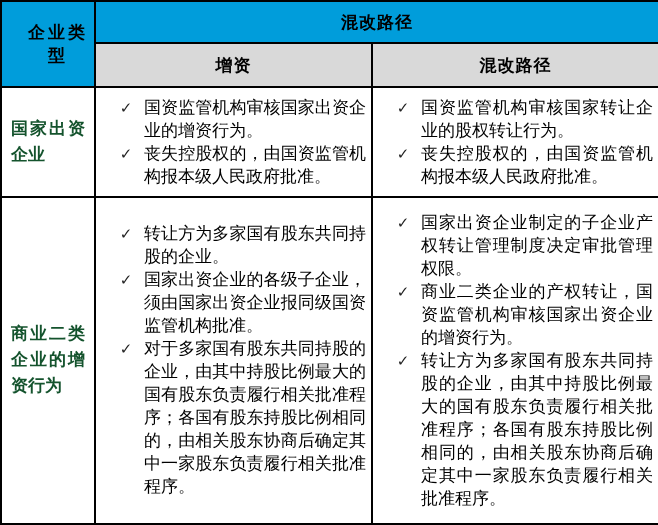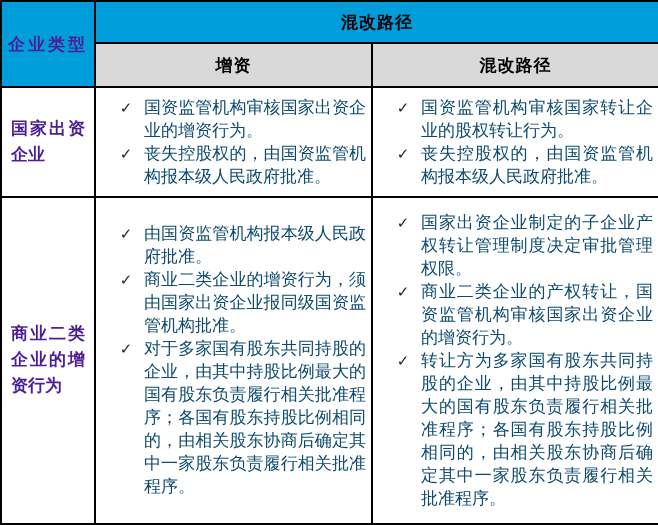--- a/index.html
+++ b/index.html
@@ -42,22 +42,22 @@
   tr.data-row-1 { height: 109px; }
   tr.data-row-2 { height: 326px; }
 
   th.corner-cell {
     background: var(--header-blue);
     font-size: 17px;
     font-weight: bold;
     text-align: center;
     letter-spacing: 3px;
     vertical-align: middle;
-    padding: 0 2px 0 2px;
-    color: #4c1d95;
+    padding: 0 2px 0 22px;
+    color: #000000;
     margin-top: 8px;
   }
   th.group-cell {
     background: var(--header-blue);
     font-size: 17px;
     font-weight: bold;
     text-align: center;
     vertical-align: middle;
     letter-spacing: 1px;
     color: #000;
@@ -72,21 +72,21 @@
     letter-spacing: 1px;
     color: #000;
   }
   td.type-cell {
     font-size: 17px;
     font-weight: bold;
     line-height: 26px;
     text-align: justify;
     vertical-align: middle;
     padding: 0 9px;
-    color: #4c1d95;
+    color: #14532d;
   }
   td.content-cell {
     vertical-align: middle;
     font-size: 17px;
     line-height: 23px;
     padding: 3px 5px 3px 0;
   }
   .bullet {
     display: flex;
     align-items: flex-start;
@@ -95,21 +95,21 @@
   .check {
     flex: 0 0 36px;
     text-align: center;
     font-size: 15px;
     line-height: 23px;
     color: #222;
   }
   .bullet-text {
     flex: 1;
     text-align: justify;
-    color: #0c4a6e;
+    color: #000000;
   }
 </style>
 </head>
 <body>
 
 <div class="page">
   <table class="mix-table">
     <colgroup>
       <col class="c-type">
       <col class="c-zengzi">
@@ -145,25 +145,25 @@
               <span class="check">✓</span>
               <div class="bullet-text">丧失控股权的，由国资监管机构报本级人民政府批准。</div>
             </div>
           </td>
       </tr>
       <tr class="data-row-2">
         <td class="type-cell">商业二类企业的增资行为</td>
         <td class="content-cell">
             <div class="bullet">
               <span class="check">✓</span>
-              <div class="bullet-text">由国资监管机构报本级人民政府批准。</div>
+              <div class="bullet-text">转让方为多家国有股东共同持股的企业。</div>
             </div>
             <div class="bullet">
               <span class="check">✓</span>
-              <div class="bullet-text">商业二类企业的增资行为，须由国家出资企业报同级国资监管机构批准。</div>
+              <div class="bullet-text">国家出资企业的各级子企业，须由国家出资企业报同级国资监管机构批准。</div>
             </div>
             <div class="bullet">
               <span class="check">✓</span>
               <div class="bullet-text">对于多家国有股东共同持股的企业，由其中持股比例最大的国有股东负责履行相关批准程序；各国有股东持股比例相同的，由相关股东协商后确定其中一家股东负责履行相关批准程序。</div>
             </div>
           </td>
         <td class="content-cell">
             <div class="bullet">
               <span class="check">✓</span>
               <div class="bullet-text">国家出资企业制定的子企业产权转让管理制度决定审批管理权限。</div>

